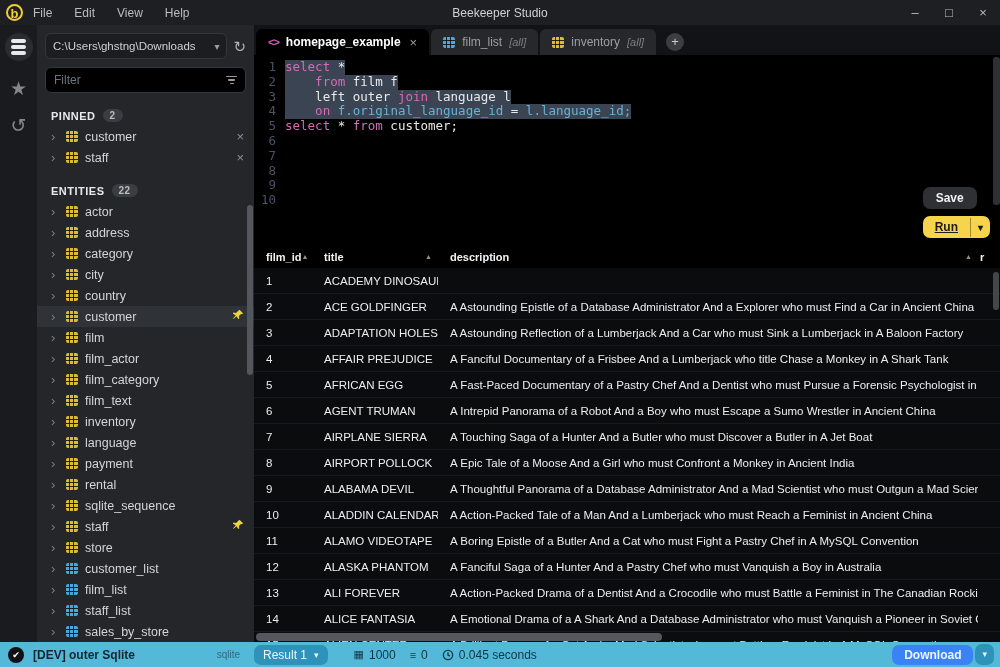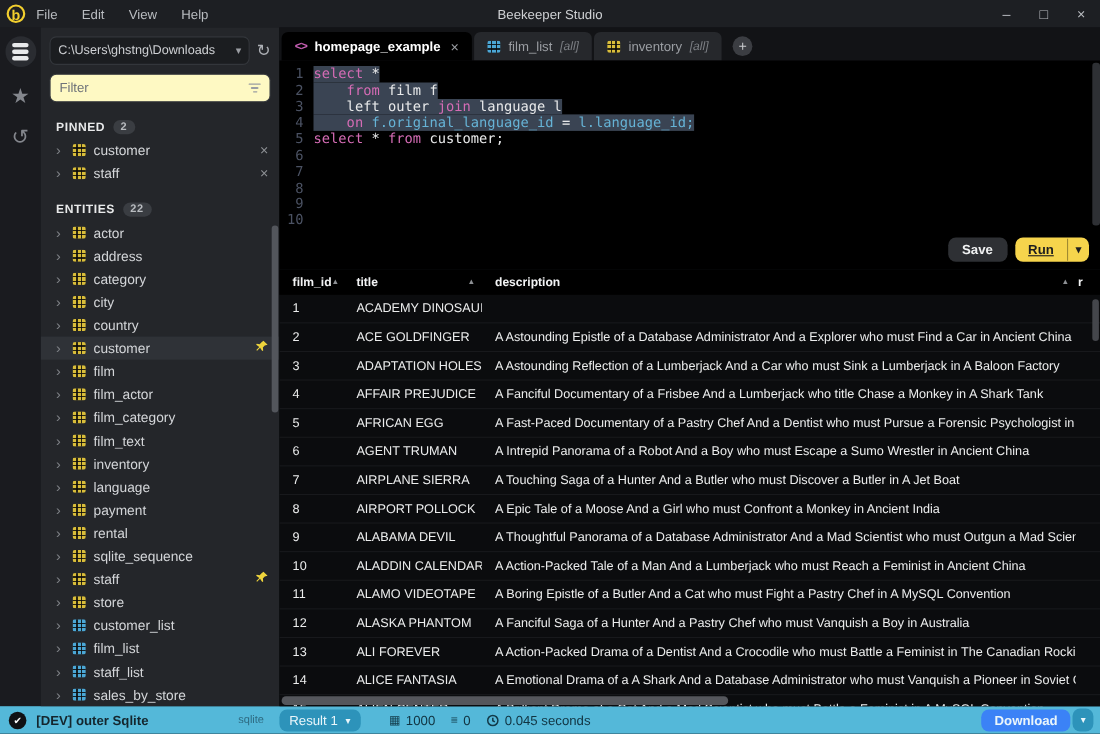--- a/index.html
+++ b/index.html
@@ -28,21 +28,21 @@
   .rail-glyph{color:#84878d;font-size:19px;line-height:1;}
 
   
   .sidebar{width:217px;background:#24262a;position:relative;flex:0 0 auto;overflow:hidden;}
   .conn-row{display:flex;align-items:center;margin:8px 8px 0 8px;gap:6px;}
   .conn-select{flex:1;background:#1b1d20;border:1px solid #33363b;border-radius:6px;height:24px;display:flex;
                align-items:center;padding:0 7px;font-size:11.5px;color:#cfd1d4;font-family:"Liberation Sans",sans-serif;}
   .conn-path{flex:1;white-space:nowrap;overflow:hidden;}
   .conn-caret{color:#9a9da2;font-size:10px;margin-left:4px;}
   .refresh{color:#aeb1b6;font-size:15px;line-height:1;}
-  .filter-box{margin:8px 8px 0 8px;background:#fef9c3;border:1px solid #33363b;border-radius:6px;height:24px;
+  .filter-box{margin:8px 8px 0 8px;background:#000000;border:1px solid #33363b;border-radius:6px;height:24px;
               display:flex;align-items:center;padding:0 8px;}
   .filter-ph{flex:1;font-size:12px;color:#6f7379;}
   .filter-icon{display:flex;flex-direction:column;gap:2px;align-items:center;}
   .filter-icon i{display:block;height:1.5px;background:#9a9da2;border-radius:1px;}
   .filter-icon i:nth-child(1){width:11px;}.filter-icon i:nth-child(2){width:7px;}.filter-icon i:nth-child(3){width:4px;}
 
   .section-h{display:flex;align-items:center;gap:7px;font-size:11px;font-weight:bold;letter-spacing:.5px;
              color:#e8e9ea;margin:16px 0 4px 14px;}
   .badge{background:#3a3d42;color:#b9bcc0;font-weight:bold;font-size:10px;border-radius:8px;padding:1px 7px;}
 
@@ -78,21 +78,21 @@
   .editor{height:190px;background:#000;position:relative;flex:0 0 auto;
           font-family:"DejaVu Sans Mono","Liberation Mono",monospace;font-size:12.5px;}
   .code{padding-top:5px;}
   .cline{display:flex;height:14.8px;line-height:14.8px;white-space:pre;}
   .gut{width:22px;text-align:right;color:#4b5263;flex:0 0 auto;margin-right:9px;}
   .ctext.sel{background:#3a4453;}
   .tok-k{color:#d56cb5;}
   .tok-i{color:#66b3d6;}
   .tok-p{color:#e8e9ea;}
   .editor-scrollthumb{position:absolute;right:0;top:2px;width:7px;height:148px;background:#2e3034;border-radius:3px;}
-  .editor-actions{position:absolute;right:10px;bottom:7px;display:flex;gap:7px;align-items:flex-start;}
+  .editor-actions{position:absolute;right:10px;bottom:7px;display:flex;gap:7px;align-items:flex-start;flex-direction:column;}
   .btn-save{background:#2e3034;color:#f0f1f2;font-size:12px;font-weight:bold;border-radius:7px;padding:4px 13px;
             font-family:"Liberation Sans",sans-serif;}
   .btn-run{background:#f6d44c;color:#1d1d1f;font-size:12px;font-weight:bold;border-radius:7px;display:flex;
            align-items:center;font-family:"Liberation Sans",sans-serif;}
   .btn-run .run-label{padding:4px 12px;text-decoration:underline;}
   .btn-run .run-caret{border-left:1px solid rgba(0,0,0,.35);padding:4px 7px;font-size:10px;}
 
   
   .results{flex:1;display:flex;flex-direction:column;min-height:0;background:#0b0c0e;position:relative;}
   .thead{height:23px;background:#000;display:flex;align-items:center;flex:0 0 auto;

